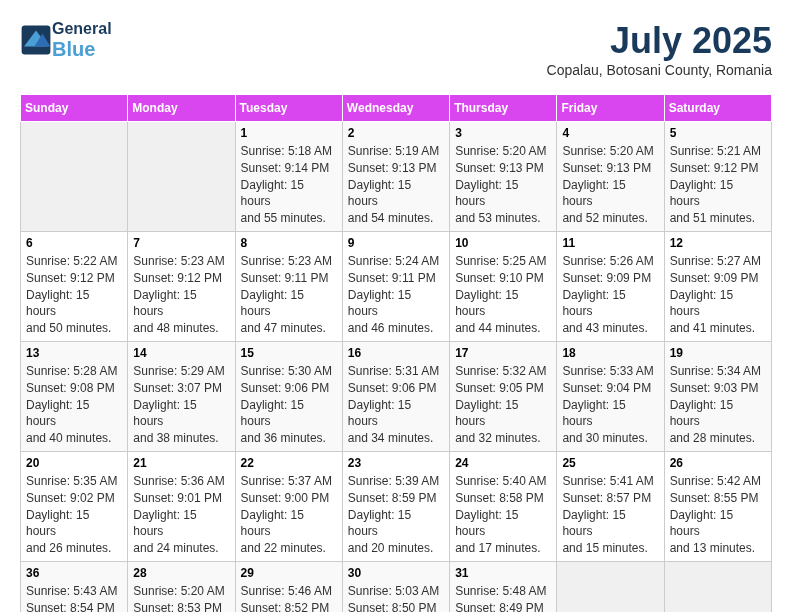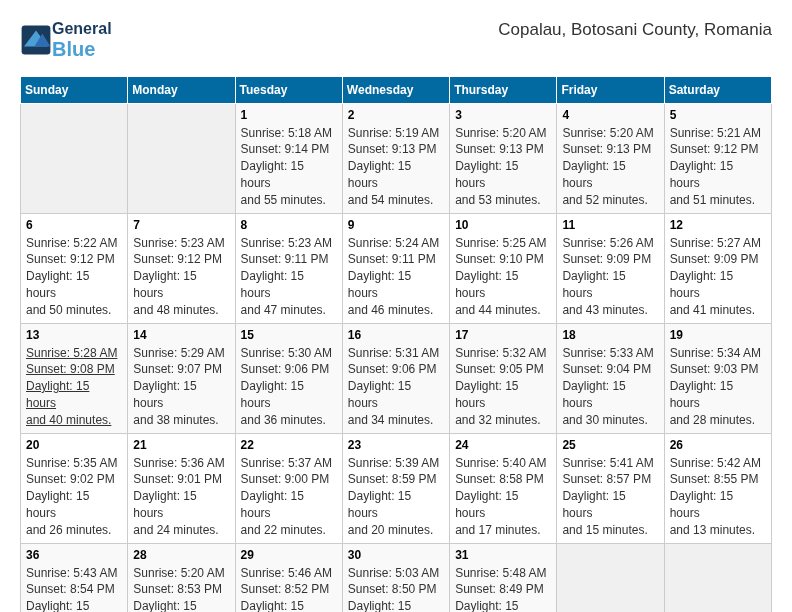--- a/index.html
+++ b/index.html
@@ -32,30 +32,30 @@
     }
     .title-area {
       text-align: right;
     }
     .month-title {
       font-size: 36px;
       font-weight: bold;
       color: #1a3a5c;
     }
     .subtitle {
-      font-size: 17px;
+      font-size: 14px;
       color: #333;
     }
     table {
       width: 100%;
       border-collapse: collapse;
       font-size: 11px;
     }
     thead th {
-      background-color: #0369a1;
+      background-color: #d946ef;
       color: #fff;
       padding: 6px 4px;
       text-align: left;
       font-size: 12px;
       font-weight: bold;
       border: 1px solid #fff;
     }
     tbody td {
       border: 1px solid #ccc;
       vertical-align: top;
@@ -91,20 +91,21 @@
       <rect x="2" y="2" width="36" height="36" rx="4" fill="#1a3a5c"></rect>
       <polygon points="20,8 35,28 5,28" fill="#4a9fd4"></polygon>
       <polygon points="28,12 38,28 18,28" fill="#2e6db4"></polygon>
     </svg>
     <div>
       <div class="logo-text" style="font-size:16px;">General</div>
       <div class="logo-text" style="font-size:20px; color:#4a9fd4;">Blue</div>
     </div>
   </div>
   <div class="title-area">
+    <div class="month-title">July 2025</div>
     <div class="subtitle">Copalau, Botosani County, Romania</div>
   </div>
 </div>
 
 <table>
   <thead>
     <tr>
     <th>Sunday</th>
         <th>Monday</th>
         <th>Tuesday</th>
@@ -201,29 +202,29 @@
           <div class="day-num">12</div>
           <div class="day-info" style="white-space: pre-line;">Sunrise: 5:27 AM
 Sunset: 9:09 PM
 Daylight: 15 hours
 and 41 minutes.</div>
         </td>
       </tr>
       <tr>
         <td>
           <div class="day-num">13</div>
-          <div class="day-info" style="white-space: pre-line; text-decoration: underline;">Sunrise: 5:28 AM
+          <div class="day-info" style="white-space: pre-line;">Sunrise: 5:28 AM
 Sunset: 9:08 PM
 Daylight: 15 hours
 and 40 minutes.</div>
         </td>
         <td>
           <div class="day-num">14</div>
           <div class="day-info" style="white-space: pre-line;">Sunrise: 5:29 AM
-Sunset: 9:07 PM
+Sunset: 3:07 PM
 Daylight: 15 hours
 and 38 minutes.</div>
         </td>
         <td>
           <div class="day-num">15</div>
           <div class="day-info" style="white-space: pre-line;">Sunrise: 5:30 AM
 Sunset: 9:06 PM
 Daylight: 15 hours
 and 36 minutes.</div>
         </td>

